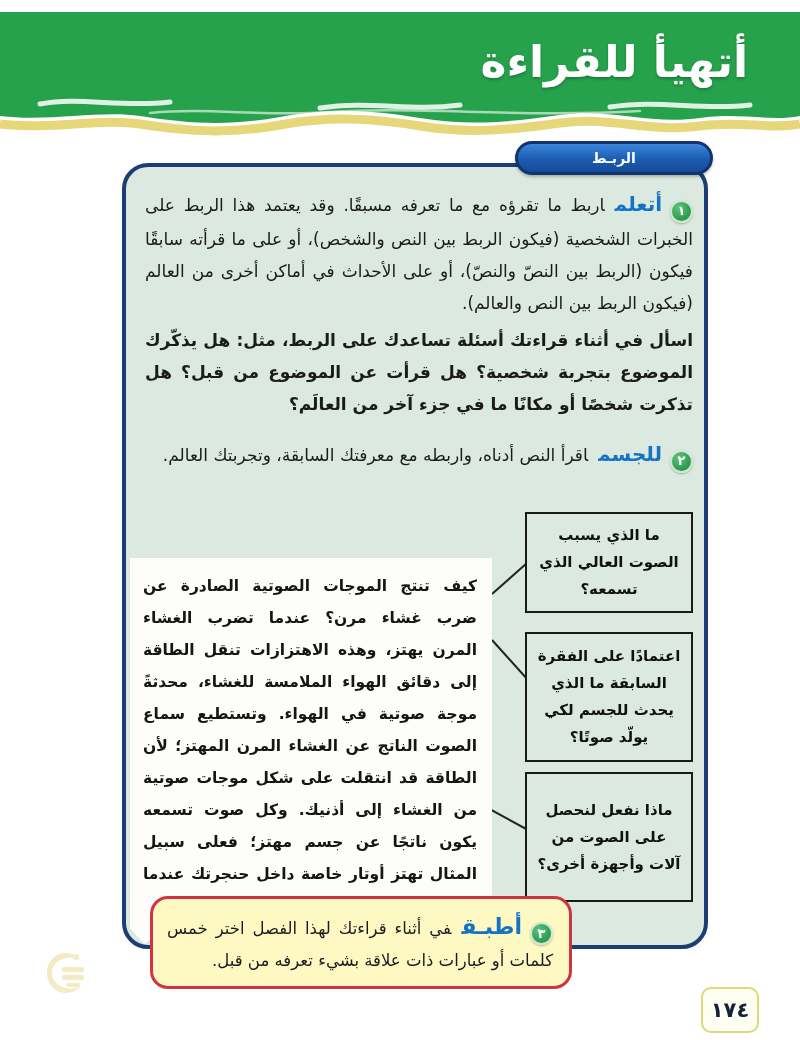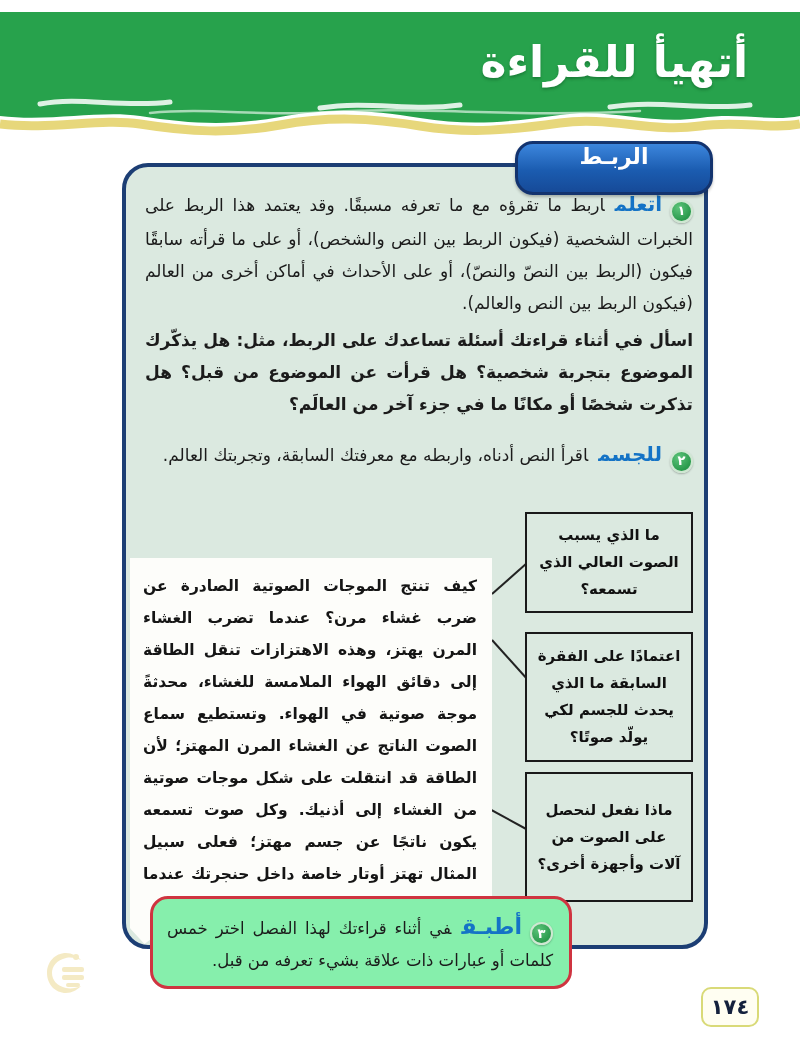--- a/index.html
+++ b/index.html
@@ -12,25 +12,25 @@
   
   .header-wave { position:absolute; top:0; left:0; width:800px; height:140px; }
   .header-title {
     position:absolute; top:24px; right:52px;
     font-size:44px; font-weight:bold; color:#ffffff;
     text-shadow:0 2px 3px rgba(0,60,20,.35);
     letter-spacing:0;
   }
   
   .link-badge {
-    position:absolute; top:129px; left:515px; width:198px; height:54px;
+    position:absolute; top:129px; left:515px; width:198px; height:34px;
     background:linear-gradient(#3c86dd,#1b5cb0 55%,#164a98);
     border:3px solid #13336e; border-radius:18px;
-    display:flex; justify-content:center;
-    color:#fff; font-weight:bold; font-size:22px; z-index:4;
+    display:flex; align-items:center; justify-content:center;
+    color:#fff; font-weight:bold; font-size:14px; z-index:4;
     box-shadow:0 2px 3px rgba(0,0,0,.25);
   }
   
   .panel {
     position:absolute; top:151px; left:122px; width:586px; height:786px;
     background:#dbe9e0; border:4px solid #1c3e74; border-radius:26px; z-index:1;
   }
   .content { position:absolute; z-index:3; direction:rtl; }
   .body-text { font-size:17px; line-height:32px; color:#1b1b1b; text-align:justify; text-align-last:right; }
   .num-circle {
@@ -54,27 +54,27 @@
     position:absolute; left:525px; width:168px; z-index:3;
     background:#dbe9e0; border:2px solid #1a1a1a;
     display:flex; align-items:center; justify-content:center;
     padding:8px 10px; text-align:center; direction:rtl;
   }
   .q-box .q-text { font-size:15px; line-height:27px; font-weight:bold; color:#111; }
   .connectors { position:absolute; top:0; left:0; width:800px; height:1040px; z-index:2; pointer-events:none; }
   
   .apply-box {
     position:absolute; top:884px; left:150px; width:422px; min-height:88px; z-index:5;
-    background:#86efac; border:3px solid #cf3440; border-radius:18px;
+    background:#fef9c3; border:3px solid #cf3440; border-radius:18px;
     padding:12px 16px 10px 14px; direction:rtl;
   }
   .apply-box .body-text { font-size:16.5px; line-height:31px; }
   
   .page-number {
-    position:absolute; top:975px; left:701px; width:58px; height:40px; z-index:4;
+    position:absolute; top:975px; left:701px; width:58px; height:46px; z-index:4;
     background:#fffef2; border:2.5px solid #d9da78; border-radius:10px;
     display:flex; align-items:center; justify-content:center;
     font-size:21px; font-weight:bold; color:#14213d;
   }
   .logo-mark { position:absolute; top:933px; left:38px; width:56px; height:56px; opacity:.55; z-index:1; }
 </style>
 </head>
 <body>
 
 <div class="page">

